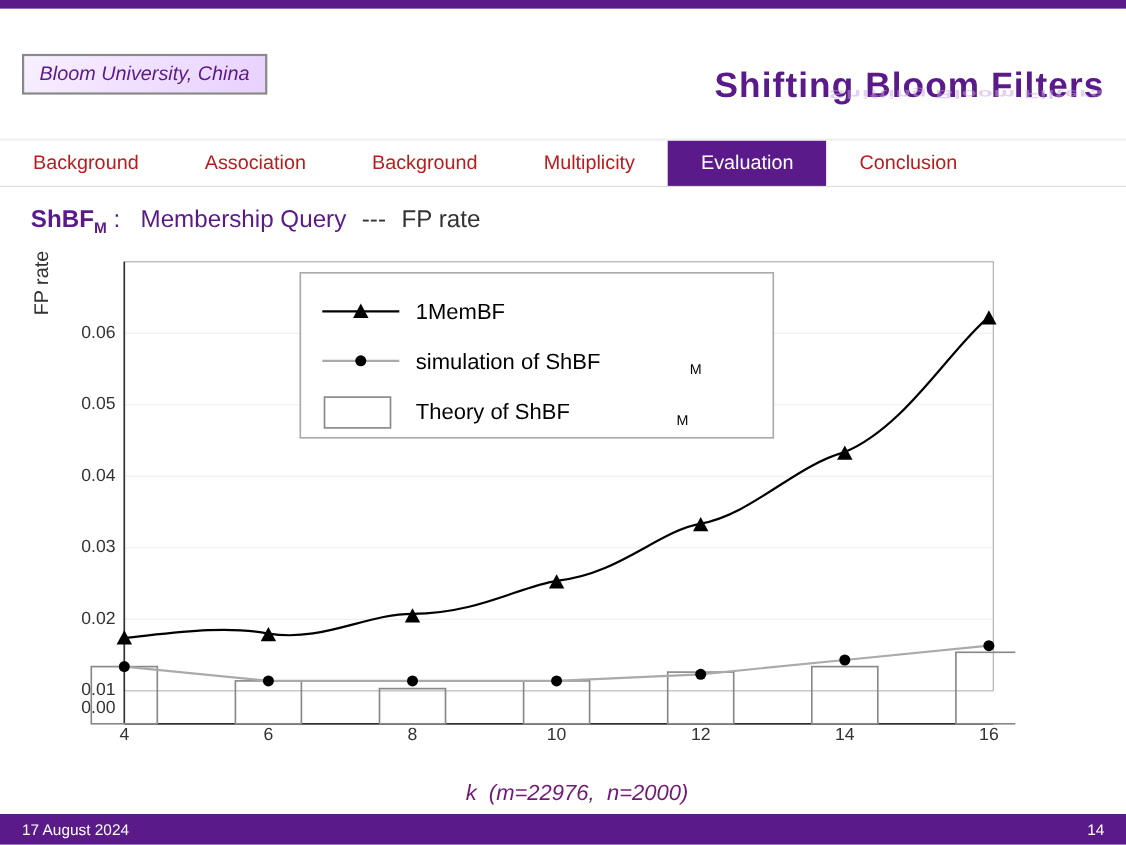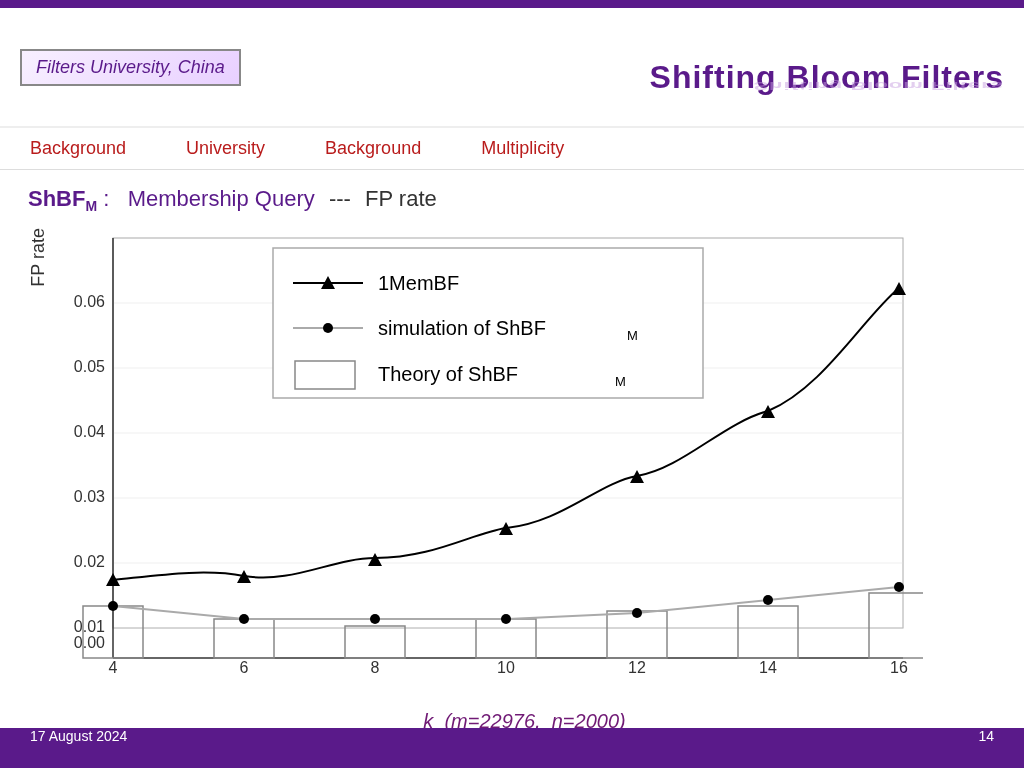--- a/index.html
+++ b/index.html
@@ -132,47 +132,49 @@
       margin-top: 2px;
     }
 
     
     .bottom-bar {
       position: absolute;
       bottom: 0;
       left: 0;
       width: 100%;
       background: #5a1a8a;
-      height: 40px;
-      display: flex;
-      align-items: flex-start;
+      height: 28px;
+      display: flex;
+      align-items: center;
       justify-content: space-between;
-      padding: 0 30px;
+      padding: 0 20px;
       color: #fff;
       font-size: 14px;
     }
   </style>
 </head>
 <body>
 
 <div class="top-bar"></div>
 
 <div class="header">
-  <div class="logo-box">Filters University, China</div>
+  <div class="logo-box">Bloom University, China</div>
   <div class="title-box">
     <div class="title-main">Shifting Bloom Filters</div>
     <div class="title-reflection">Shifting Bloom Filters</div>
   </div>
 </div>
 
 <div class="nav">
   <div class="nav-item">Background</div>
-  <div class="nav-item">University</div>
+  <div class="nav-item">Association</div>
   <div class="nav-item">Background</div>
   <div class="nav-item">Multiplicity</div>
+  <div class="nav-item active">Evaluation</div>
+  <div class="nav-item">Conclusion</div>
 </div>
 
 <div class="content">
   <div class="page-subtitle">
     <span class="shbf">ShBF<span class="sub-m">M</span></span>
     <span>:&nbsp;&nbsp; </span>
     <span>Membership Query</span>
     <span class="dashes"> ---  </span>
     <span class="fp">FP rate</span>
   </div>

